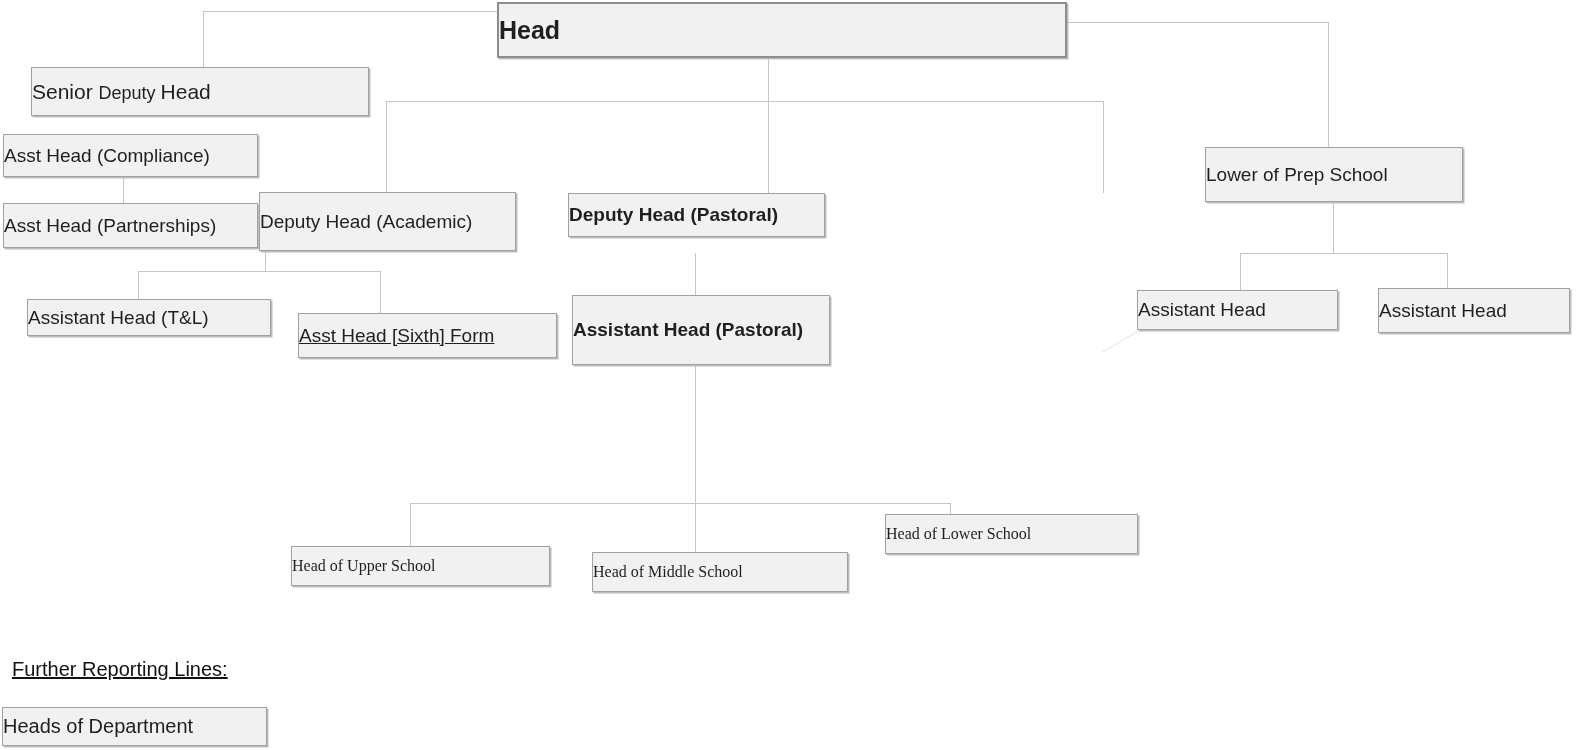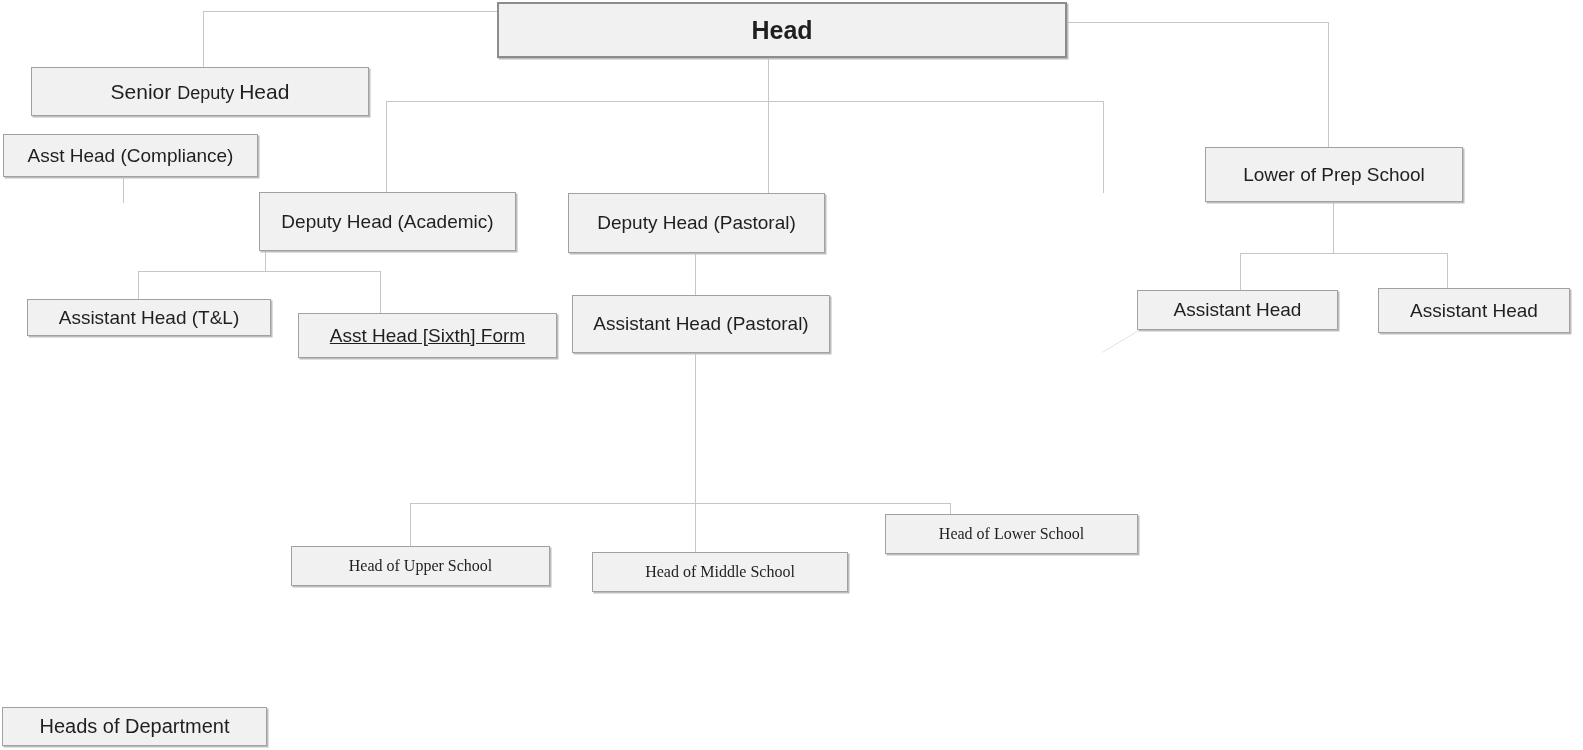--- a/index.html
+++ b/index.html
@@ -9,21 +9,21 @@
     background:#ffffff;
     font-family:"Liberation Sans", sans-serif;
     color:#1f1f1f;
     overflow:hidden;
   }
   .node{
     position:absolute;
     background:#f1f1f1;
     border:1.5px solid #a1a1a1;
     box-shadow:1.5px 1.5px 0 #bdbdbd;
-    display:flex;align-items:center;justify-content:center;
+    display:flex;align-items:center;justify-content:flex-start;
     text-align:center;
     font-size:19px;
     color:#1f1f1f;
     box-sizing:border-box;
     white-space:nowrap;
   }
   .node.head{
     border:2px solid #8c8c8c;
     font-size:25px;
     font-weight:bold;
@@ -81,43 +81,46 @@
   </div>
 
   <div class="node" style="left:31px;top:67px;width:338px;height:49px;">
     <span><span class="sdh-lg">Senior </span><span class="sdh-sm">Deputy </span><span class="sdh-lg">Head</span></span>
   </div>
 
   <div class="node" style="left:3px;top:134px;width:255px;height:43px;">
     <span>Asst Head (Compliance)</span>
   </div>
 
+  <div class="node" style="left:3px;top:203px;width:255px;height:45px;">
+    <span>Asst Head (Partnerships)</span>
+  </div>
 
   <div class="node" style="left:259px;top:192px;width:257px;height:59px;">
     <span>Deputy Head (Academic)</span>
   </div>
 
-  <div class="node" style="left:568px;top:193px;width:257px;height:60px;">
+  <div class="node" style="left:568px;top:193px;width:257px;height:44px;font-weight:bold;">
     <span>Deputy Head (Pastoral)</span>
   </div>
 
 
   <div class="node" style="left:1205px;top:147px;width:258px;height:55px;">
     <span>Lower of Prep School</span>
   </div>
 
   <div class="node" style="left:27px;top:299px;width:244px;height:37px;">
     <span>Assistant Head (T&amp;L)</span>
   </div>
 
   <div class="node" style="left:298px;top:313px;width:259px;height:45px;text-decoration:underline;">
     <span>Asst Head [Sixth] Form</span>
   </div>
 
-  <div class="node" style="left:572px;top:295px;width:258px;height:58px;">
+  <div class="node" style="left:572px;top:295px;width:258px;height:70px;font-weight:bold;">
     <span>Assistant Head (Pastoral)</span>
   </div>
 
   <div class="node" style="left:1137px;top:290px;width:201px;height:40px;">
     <span>Assistant Head</span>
   </div>
 
   <div class="node" style="left:1378px;top:288px;width:192px;height:45px;">
     <span>Assistant Head</span>
   </div>
@@ -127,18 +130,19 @@
   </div>
 
   <div class="node small" style="left:592px;top:552px;width:256px;height:40px;">
     <span>Head of Middle School</span>
   </div>
 
   <div class="node small" style="left:885px;top:514px;width:253px;height:40px;">
     <span>Head of Lower School</span>
   </div>
 
+  <div id="legend-title">Further Reporting Lines:</div>
 
   <div class="node" style="left:2px;top:707px;width:265px;height:39px;font-size:20px;">
     <span>Heads of Department</span>
   </div>
 
 </div>
 
 </body></html>

